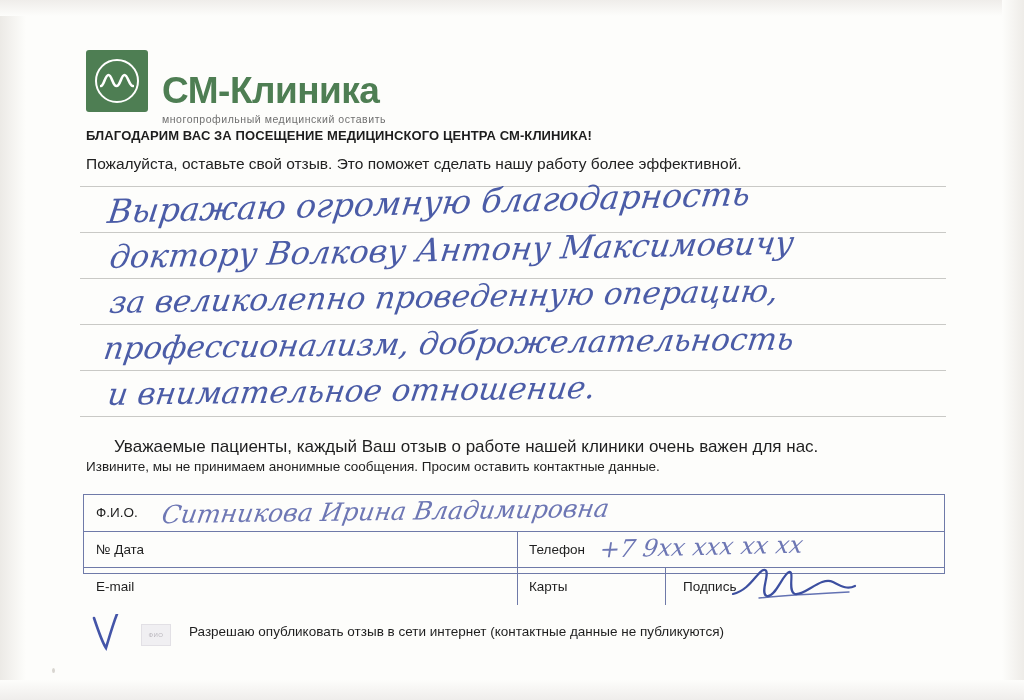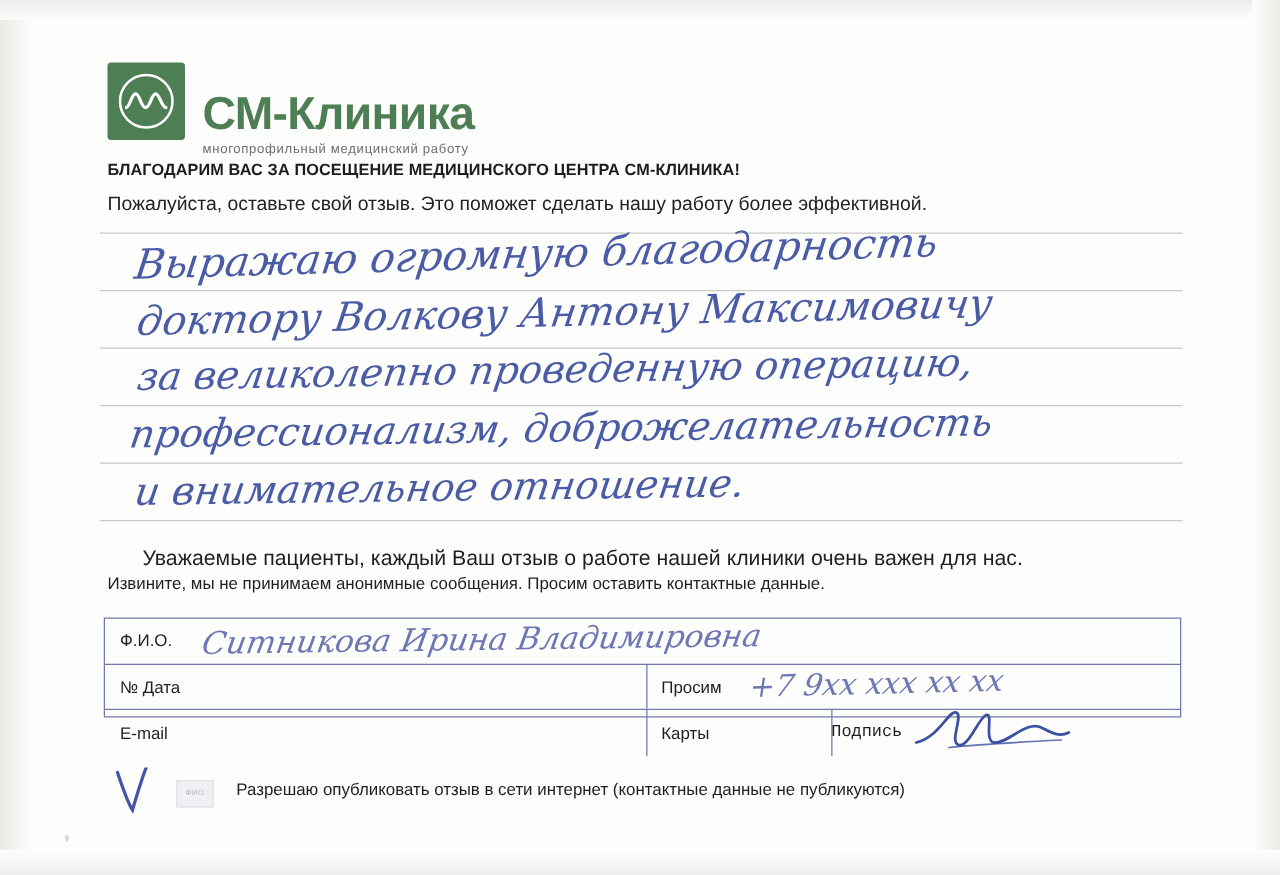--- a/index.html
+++ b/index.html
@@ -259,21 +259,21 @@
 
   <div class="logo-block">
     <div class="logo-mark">
       <div class="ring"></div>
       <svg class="wave" viewBox="0 0 34 18">
         <path d="M1 14 C4 14, 5 3, 8.5 3 C12 3, 12.5 14, 16.5 14 C20.5 14, 21 3, 24.5 3 C28 3, 29 14, 33 14" fill="none" stroke="#ffffff" stroke-width="2.6" stroke-linecap="round"></path>
       </svg>
     </div>
     <div class="logo-text">
       <div class="logo-title">СМ-Клиника</div>
-      <div class="logo-sub">многопрофильный медицинский работу</div>
+      <div class="logo-sub">многопрофильный медицинский оставить</div>
     </div>
   </div>
 
   <div class="headline">БЛАГОДАРИМ ВАС ЗА ПОСЕЩЕНИЕ МЕДИЦИНСКОГО ЦЕНТРА СМ-КЛИНИКА!</div>
   <div class="subhead">Пожалуйста, оставьте свой отзыв. Это поможет сделать нашу работу более эффективной.</div>
 
   <div class="write-area">
     <div class="rule-line" style="top:0px;"></div>
     <div class="rule-line" style="top:46px;"></div>
     <div class="rule-line" style="top:92px;"></div>
@@ -294,30 +294,30 @@
   <div class="form-table">
 
     <div class="form-row">
       <span class="cell-label">Ф.И.О.</span>
       <span class="hw-field" style="left:78px; top:2px; font-size:25px; transform: rotate(-0.8deg) skewX(-10deg);">Ситникова Ирина Владимировна</span>
     </div>
 
     <div class="form-row">
       <span class="cell-label">№ Дата</span>
       <span class="vdiv" style="left:433px;"></span>
-      <span class="cell-label" style="position:absolute; left:433px;">Просим</span>
+      <span class="cell-label" style="position:absolute; left:433px;">Телефон</span>
       <span class="hw-field" style="left:516px; top:1px; font-size:24px; transform: rotate(-1.4deg) skewX(-10deg);">+7 9хх ххх хх хх</span>
     </div>
 
     <div class="form-row">
       <span class="cell-label">E-mail</span>
       <span class="vdiv" style="left:433px;"></span>
       <span class="cell-label" style="position:absolute; left:433px;">Карты</span>
       <span class="vdiv" style="left:581px;"></span>
-      <span class="cell-label" style="position:absolute; left:569px;font-family:Liberation Mono, monospace;">Подпись</span>
+      <span class="cell-label" style="position:absolute; left:587px;">Подпись</span>
       <svg style="position:absolute; left:645px; top:-8px;" width="130" height="46">
         <path d="M4 34 C22 30, 30 8, 36 10 C42 12, 30 34, 38 36 C46 38, 54 14, 60 12 C66 10, 58 32, 66 34 C76 36, 92 16, 104 22 C112 26, 118 30, 126 26" fill="none" stroke="#3c4fa0" stroke-width="2.2" stroke-linecap="round"></path>
         <path d="M30 38 C50 36, 80 34, 120 32" fill="none" stroke="#3c4fa0" stroke-width="1.4" stroke-linecap="round" opacity="0.8"></path>
       </svg>
     </div>
 
   </div>
 
   <div class="consent">
     <svg class="checkbox-mark" width="34" height="40">

